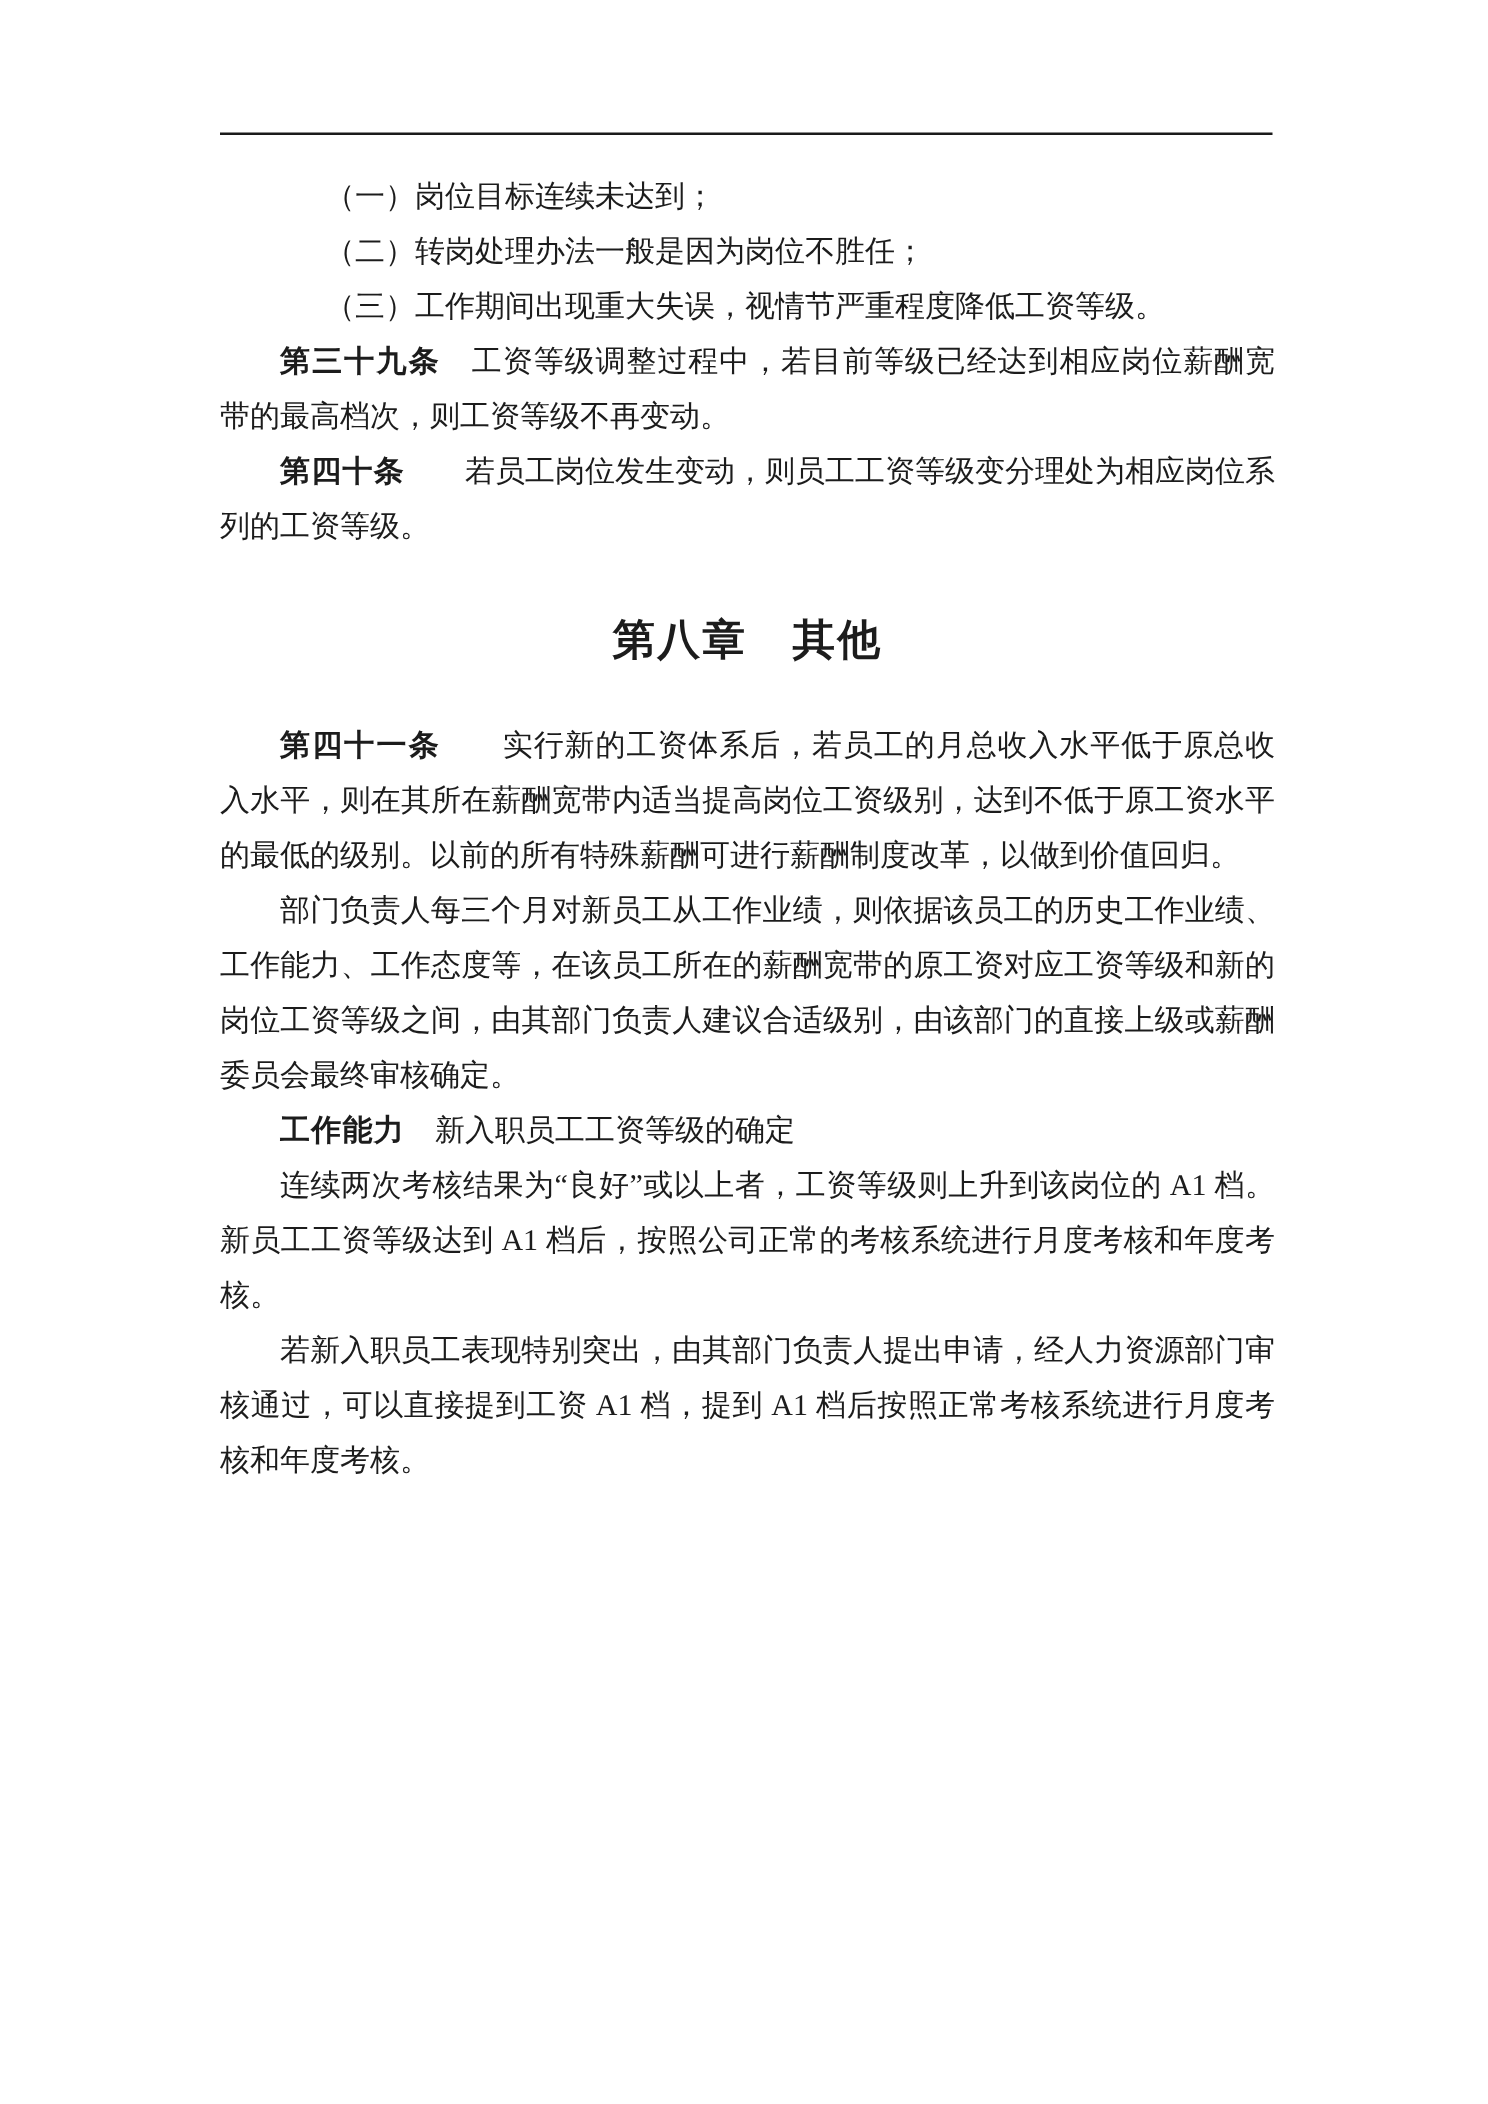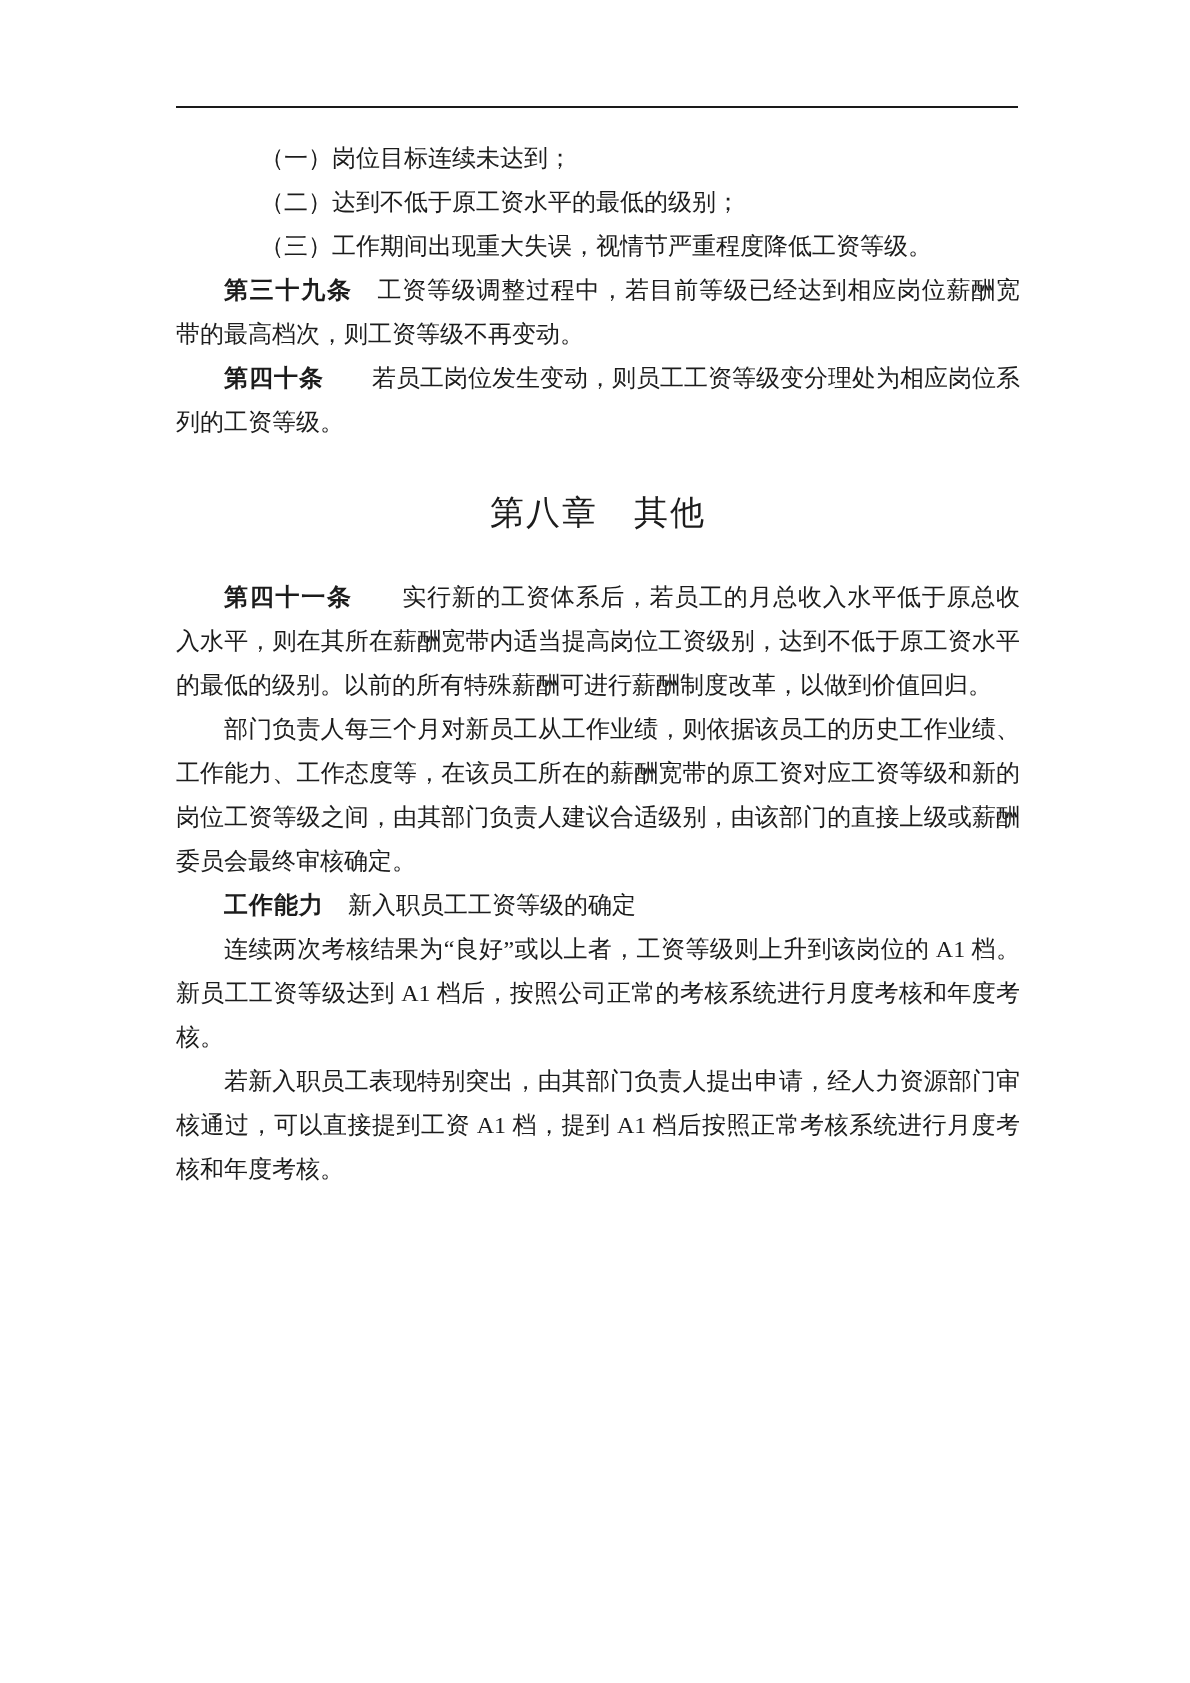--- a/index.html
+++ b/index.html
@@ -43,21 +43,21 @@
   .para.article {
     text-indent: 48px;
   }
   .article-label {
     font-family: "Liberation Sans", "DejaVu Sans", sans-serif;
     font-weight: bold;
     letter-spacing: 1px;
   }
   .chapter {
     font-family: "Liberation Sans", "DejaVu Sans", sans-serif;
-    font-weight: 400;
+    font-weight: 700;
     font-size: 34px;
     line-height: 60px;
     text-align: center;
     text-indent: 0;
     letter-spacing: 2px;
     margin: 38px 0 33px 0;
   }
   .page-number {
     position: absolute;
     left: 0;
@@ -69,21 +69,21 @@
     color: #0f766e;
   }
 </style>
 </head>
 <body>
 
 <div class="page">
   <div class="header-rule"></div>
   <div class="content" id="content">
       <p class="para list">（一）岗位目标连续未达到；</p>
-      <p class="para list">（二）达到不低于原工资水平的最低的级别；</p>
+      <p class="para list">（二）转岗处理办法一般是因为岗位不胜任；</p>
       <p class="para list">（三）工作期间出现重大失误，视情节严重程度降低工资等级。</p>
       <p class="para article"><span class="article-label">第三十九条</span><span>　工资等级调整过程中，若目前等级已经达到相应岗位薪酬宽带的最高档次，则工资等级不再变动。</span></p>
       <p class="para article"><span class="article-label">第四十条</span><span>　　若员工岗位发生变动，则员工工资等级变分理处为相应岗位系列的工资等级。</span></p>
       <h2 class="chapter">第八章　其他</h2>
       <p class="para article"><span class="article-label">第四十一条</span><span>　　实行新的工资体系后，若员工的月总收入水平低于原总收入水平，则在其所在薪酬宽带内适当提高岗位工资级别，达到不低于原工资水平的最低的级别。以前的所有特殊薪酬可进行薪酬制度改革，以做到价值回归。</span></p>
       <p class="para indent">部门负责人每三个月对新员工从工作业绩，则依据该员工的历史工作业绩、工作能力、工作态度等，在该员工所在的薪酬宽带的原工资对应工资等级和新的岗位工资等级之间，由其部门负责人建议合适级别，由该部门的直接上级或薪酬委员会最终审核确定。</p>
       <p class="para article"><span class="article-label">工作能力</span><span>　新入职员工工资等级的确定</span></p>
       <p class="para indent">连续两次考核结果为“良好”或以上者，工资等级则上升到该岗位的 A1 档。新员工工资等级达到 A1 档后，按照公司正常的考核系统进行月度考核和年度考核。</p>
       <p class="para indent">若新入职员工表现特别突出，由其部门负责人提出申请，经人力资源部门审核通过，可以直接提到工资 A1 档，提到 A1 档后按照正常考核系统进行月度考核和年度考核。</p>
     </div>

